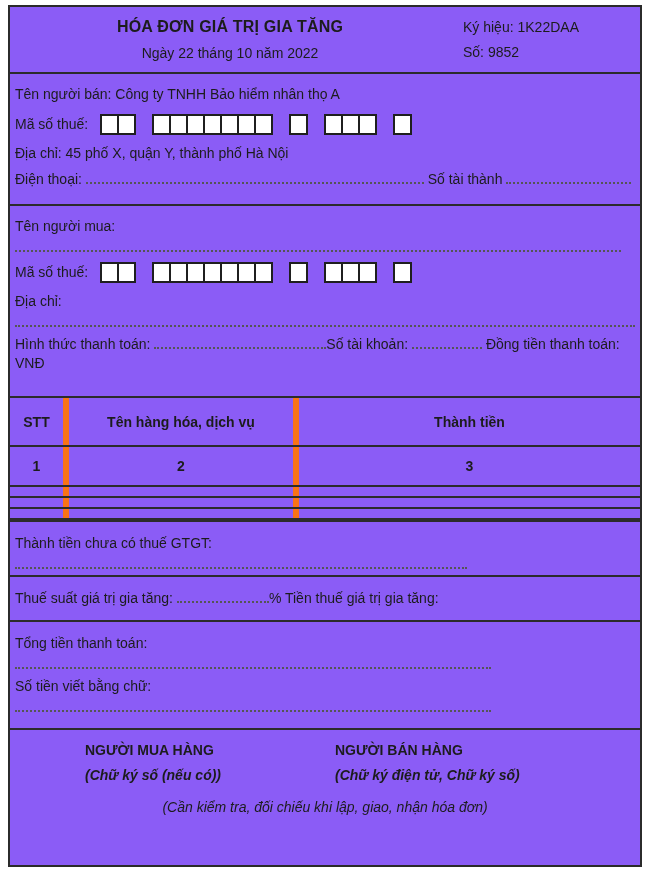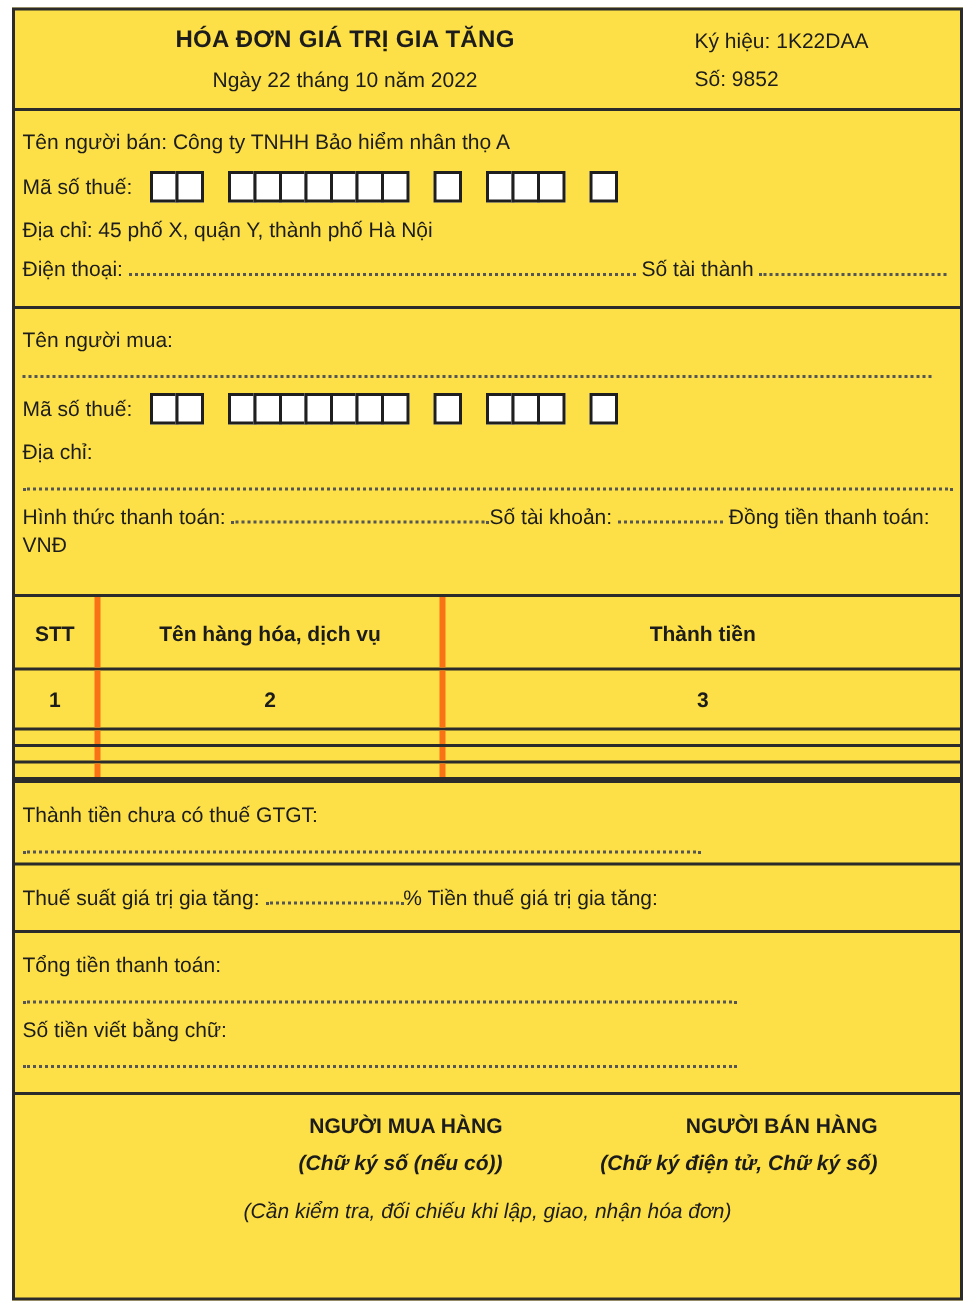--- a/index.html
+++ b/index.html
@@ -7,21 +7,21 @@
   body {
     width: 650px; height: 872px; position: relative;
     font-family: "Liberation Sans", "DejaVu Sans", sans-serif;
     font-size: 14px; color: #1c1c1c;
   }
   .invoice {
     position: absolute; left: 8px; top: 5px;
     width: 634px; height: 862px;
     border: 2px solid #2b2b2b;
     display: flex; flex-direction: column;
-    background: #fde047;
+    background: #8b5cf6;
   }
   .sec { border-top: 2px solid #2b2b2b; padding: 0 5px; overflow: hidden; }
   .sec.first { border-top: none; }
 
   
   .sec-header { height: 65px; display: flex; }
   .hdr-left { width: 430px; display: flex; flex-direction: column; align-items: center; justify-content: center; gap: 9px; }
   .hdr-title { font-weight: bold; font-size: 16px; letter-spacing: 0.2px; }
   .hdr-right { flex: 1; display: flex; flex-direction: column; justify-content: center; gap: 9px; padding-left: 18px; }
 
@@ -38,34 +38,34 @@
   .cell { width: 19px; height: 21px; border: 2px solid #1f1f1f; background: #fff; }
   .grp .cell + .cell { margin-left: -2px; }
 
   .sec-seller { height: 132px; padding-top: 4px; }
   .sec-buyer  { height: 192px; padding-top: 4px; }
 
   
   .sec-table { height: 124px; padding: 0; }
   .trow { display: grid; grid-template-columns: 53px 230px 1fr; border-bottom: 2px solid #2b2b2b; }
   .trow:last-child { border-bottom: none; }
-  .tcell { border-left: 4px solid #f97316; display: flex; align-items: center; justify-content: center; }
+  .tcell { border-left: 6px solid #f97316; display: flex; align-items: center; justify-content: center; }
   .tcell:first-child { border-left: none; }
   .trow.head { height: 49px; font-weight: bold; }
   .trow.idx  { height: 40px; font-weight: bold; }
   .trow.empty{ height: 11px; }
 
   .sec-subtotal { height: 55px; padding-top: 5px; }
   .sec-vat      { height: 45px; padding-top: 5px; }
   .sec-total    { height: 108px; padding-top: 5px; }
 
   
   .sec-sign { flex: 1; padding-top: 12px; }
   .sign-cols { display: flex; }
-  .sign-block { width: 250px; text-align: right; }
+  .sign-block { width: 250px; text-align: left; }
   .sign-block.buyer { margin-left: 70px; }
   .sign-title { font-weight: bold; margin-bottom: 9px; }
   .sign-note { font-style: italic; font-weight: bold; }
   .sign-footer { text-align: center; font-style: italic; margin-top: 16px; }
 </style>
 </head>
 <body>
 
 <div class="invoice">
 

